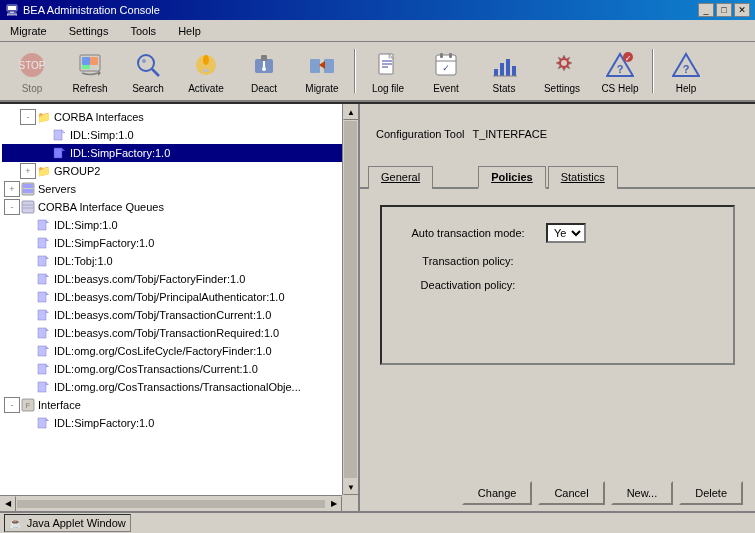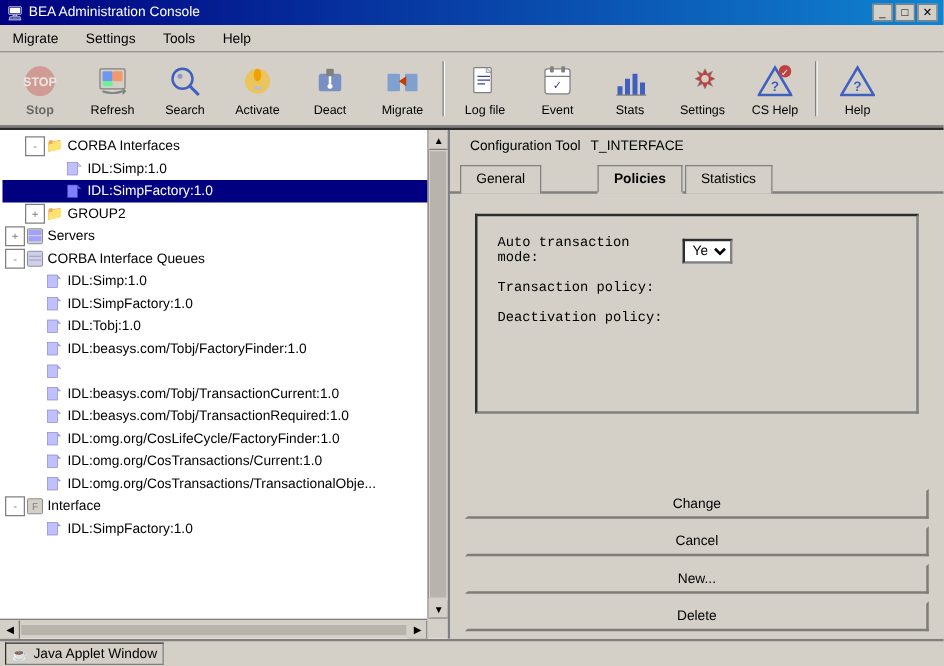--- a/index.html
+++ b/index.html
@@ -73,21 +73,21 @@
       align-items: center;
       justify-content: center;
       width: 56px;
       height: 52px;
       border: 1px solid transparent;
       background: #d4d0c8;
       cursor: pointer;
       font-size: 10px;
       gap: 2px;
     }
-    .toolbar-btn.disabled { opacity: 0.5; cursor: default; font-weight: bold; }
+    .toolbar-btn.disabled { opacity: 0.5; cursor: default; }
     .toolbar-icon {
       width: 32px;
       height: 32px;
       display: flex;
       align-items: center;
       justify-content: center;
       font-size: 20px;
     }
     .toolbar-separator {
       width: 2px;
@@ -127,41 +127,42 @@
     .tree-icon { width: 16px; height: 16px; display: inline-flex; align-items: center; justify-content: center; font-size: 11px; margin-right: 2px; }
     .expand-icon { width: 16px; height: 16px; display: inline-flex; align-items: center; justify-content: center; font-size: 9px; color: #808080; border: 1px solid #808080; background: white; }
     
     .right-panel {
       flex: 1;
       background: #d4d0c8;
       display: flex;
       flex-direction: column;
     }
     .config-header {
-      padding: 7px 16px;
+      padding: 24px 16px;
       font-size: 11px;
       display: flex;
       gap: 8px;
       background: #d4d0c8;
     }
     .tabs-bar {
       display: flex;
       gap: 2px;
       padding: 0 8px;
       border-bottom: 2px solid #808080;
     }
     .tab {
       padding: 4px 12px;
       background: #d4d0c8;
       border: 1px solid #808080;
       border-bottom: none;
       cursor: pointer;
       font-size: 11px;
       position: relative;
       top: 2px;
+      text-decoration: underline;
     }
     .tab.active {
       background: #d4d0c8;
       border-bottom: 2px solid #d4d0c8;
       font-weight: bold;
       z-index: 1;
       margin-left: 43px;
     }
     .tab-content {
       flex: 1;
@@ -174,38 +175,36 @@
       margin: 4px;
       min-height: 160px;
     }
     .form-row {
       display: flex;
       align-items: center;
       margin-bottom: 12px;
       gap: 8px;
     }
     .form-label {
-      text-align: left;
+      text-align: center;
       width: 140px;
       font-size: 11px;
-      font-family: Liberation Mono, monospace;
     }
     .form-select {
       padding: 1px 2px;
       font-size: 11px;
       background: white;
       border: 2px inset #808080;
       width: 40px;
     }
     .action-bar {
       display: flex;
       justify-content: flex-end;
       gap: 6px;
       padding: 6px 12px;
-      flex-direction: column;
     }
     .action-btn {
       padding: 4px 14px;
       background: #d4d0c8;
       border: 2px outset #d4d0c8;
       cursor: pointer;
       font-size: 11px;
       min-width: 55px;
     }
     
@@ -527,20 +526,21 @@
         </div>
         <div class="tree-item">
           <span class="tree-indent"></span>
           <span class="tree-indent"></span>
           <span class="tree-icon">
             <svg width="14" height="14" viewBox="0 0 14 14">
                 <rect x="1" y="2" width="8" height="10" fill="#c0c0ff" stroke="#8080c0" stroke-width="0.5"></rect>
                 <polygon points="9,2 12,5 9,5" fill="#a0a0e0"></polygon>
               </svg>
           </span>
+          <span>IDL:beasys.com/Tobj/PrincipalAuthenticator:1.0</span>
         </div>
         <div class="tree-item">
           <span class="tree-indent"></span>
           <span class="tree-indent"></span>
           <span class="tree-icon">
             <svg width="14" height="14" viewBox="0 0 14 14">
                 <rect x="1" y="2" width="8" height="10" fill="#c0c0ff" stroke="#8080c0" stroke-width="0.5"></rect>
                 <polygon points="9,2 12,5 9,5" fill="#a0a0e0"></polygon>
               </svg>
           </span>

